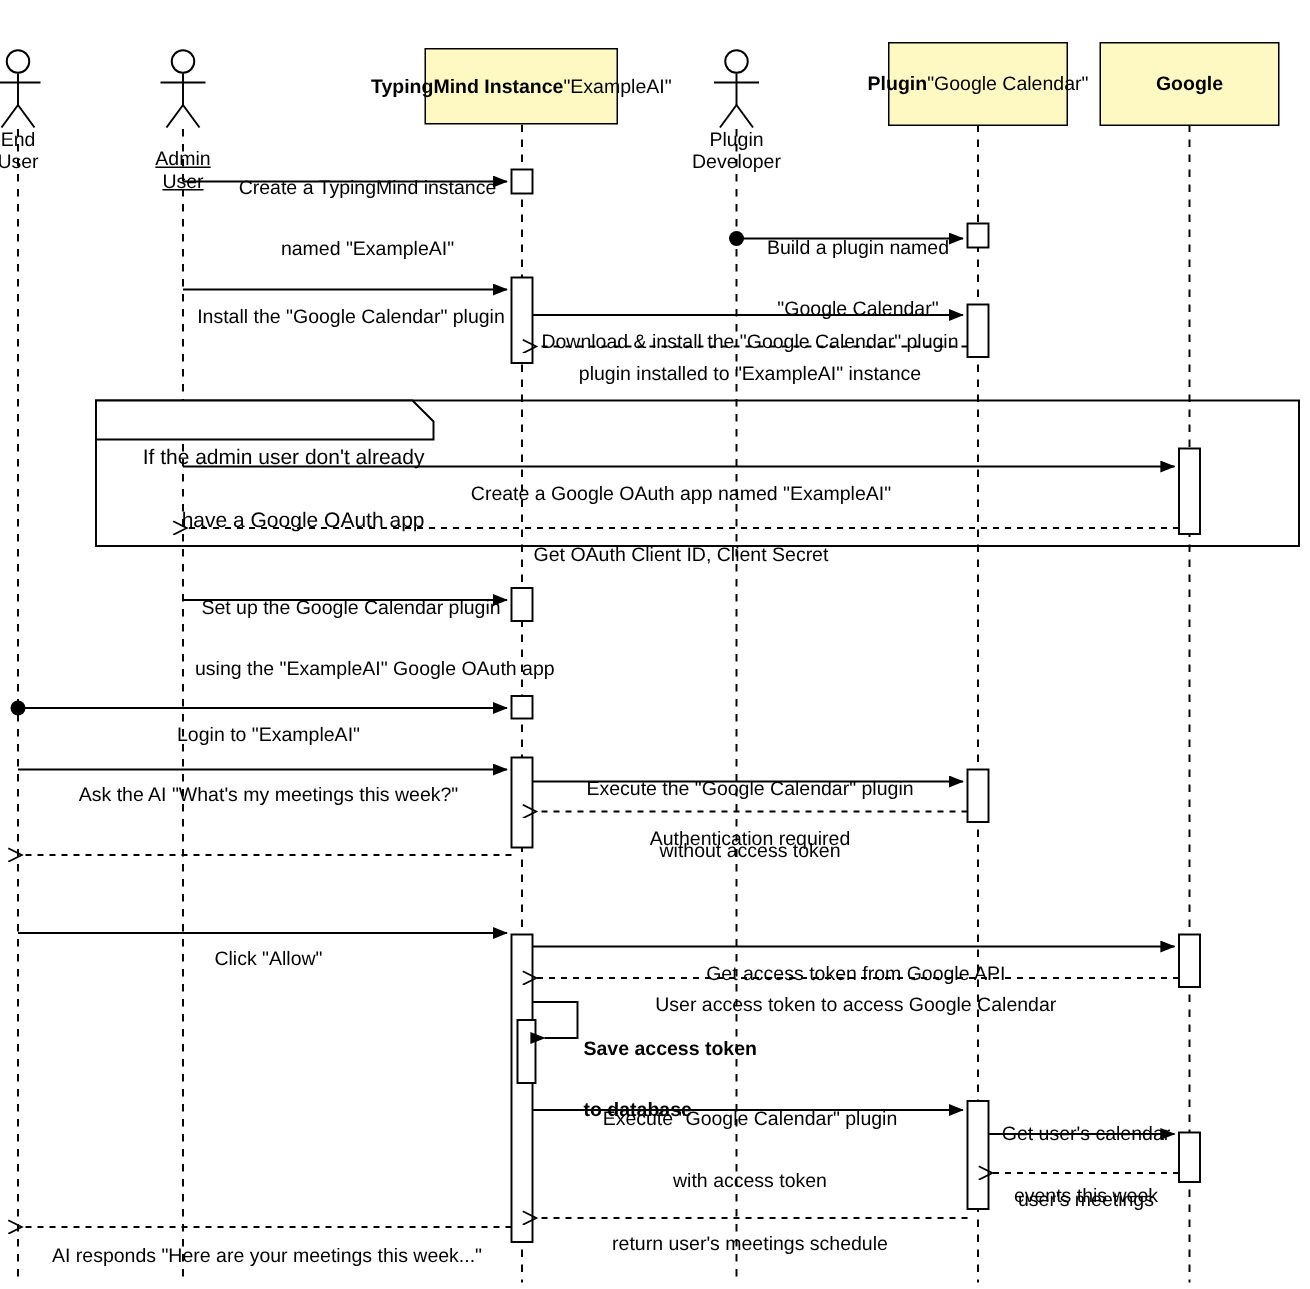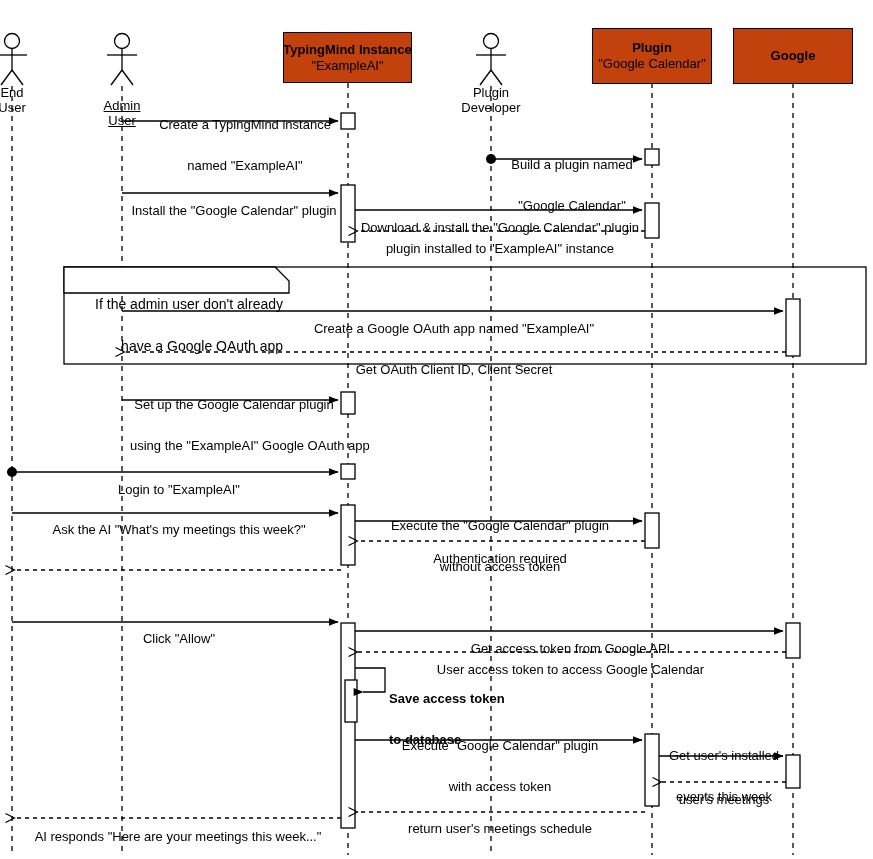--- a/index.html
+++ b/index.html
@@ -1,20 +1,20 @@
 <!DOCTYPE html>
 <html><head>
 <meta charset="utf-8">
 <style>
   html,body{margin:0;padding:0;background:#ffffff;}
   body{font-family:"Liberation Sans","DejaVu Sans",sans-serif;color:#000;}
   #canvas{position:relative;width:873px;height:859px;overflow:hidden;background:#fff;}
   #svg{position:absolute;left:0;top:0;width:873px;height:859px;}
-  .hdrbox{position:absolute;border:1.4px solid #000;background:#c2410c;display:flex;
-          flex-direction:column;align-items:center;justify-content:center;box-sizing:border-box;}
+  .hdrbox{position:absolute;border:1.4px solid #000;background:#fef9c3;display:flex;
+          flex-direction:row;align-items:center;justify-content:center;box-sizing:border-box;}
   .hdrbox .l1{font-weight:bold;font-size:13px;line-height:16px;white-space:nowrap;}
   .hdrbox .l2{font-size:13px;line-height:16px;white-space:nowrap;}
   .actor-label{position:absolute;text-align:center;font-size:13px;line-height:15px;white-space:nowrap;}
   .msg{position:absolute;font-size:13px;line-height:13.5px;text-align:center;white-space:pre;color:#000;}
   .msg.left{text-align:left;}
   .frag-label{position:absolute;font-size:14px;line-height:14px;text-align:right;white-space:pre;}
 </style>
 </head>
 <body>
 
@@ -238,21 +238,21 @@
     <div>Save access token</div>
     <div>to database</div>
   </div>
 
   <div class="msg" style="left:358px;top:712px;width:284px;">
     <div>Execute "Google Calendar" plugin</div>
     <div>with access token</div>
   </div>
 
   <div class="msg" style="left:662px;top:722px;width:124px;">
-    <div>Get user's installed</div>
+    <div>Get user's calendar</div>
     <div>events this week</div>
   </div>
 
   <div class="msg" style="left:662px;top:766px;width:124px;">
     <div>user's meetings</div>
   </div>
 
   <div class="msg" style="left:358px;top:795px;width:284px;">
     <div>return user's meetings schedule</div>
   </div>

